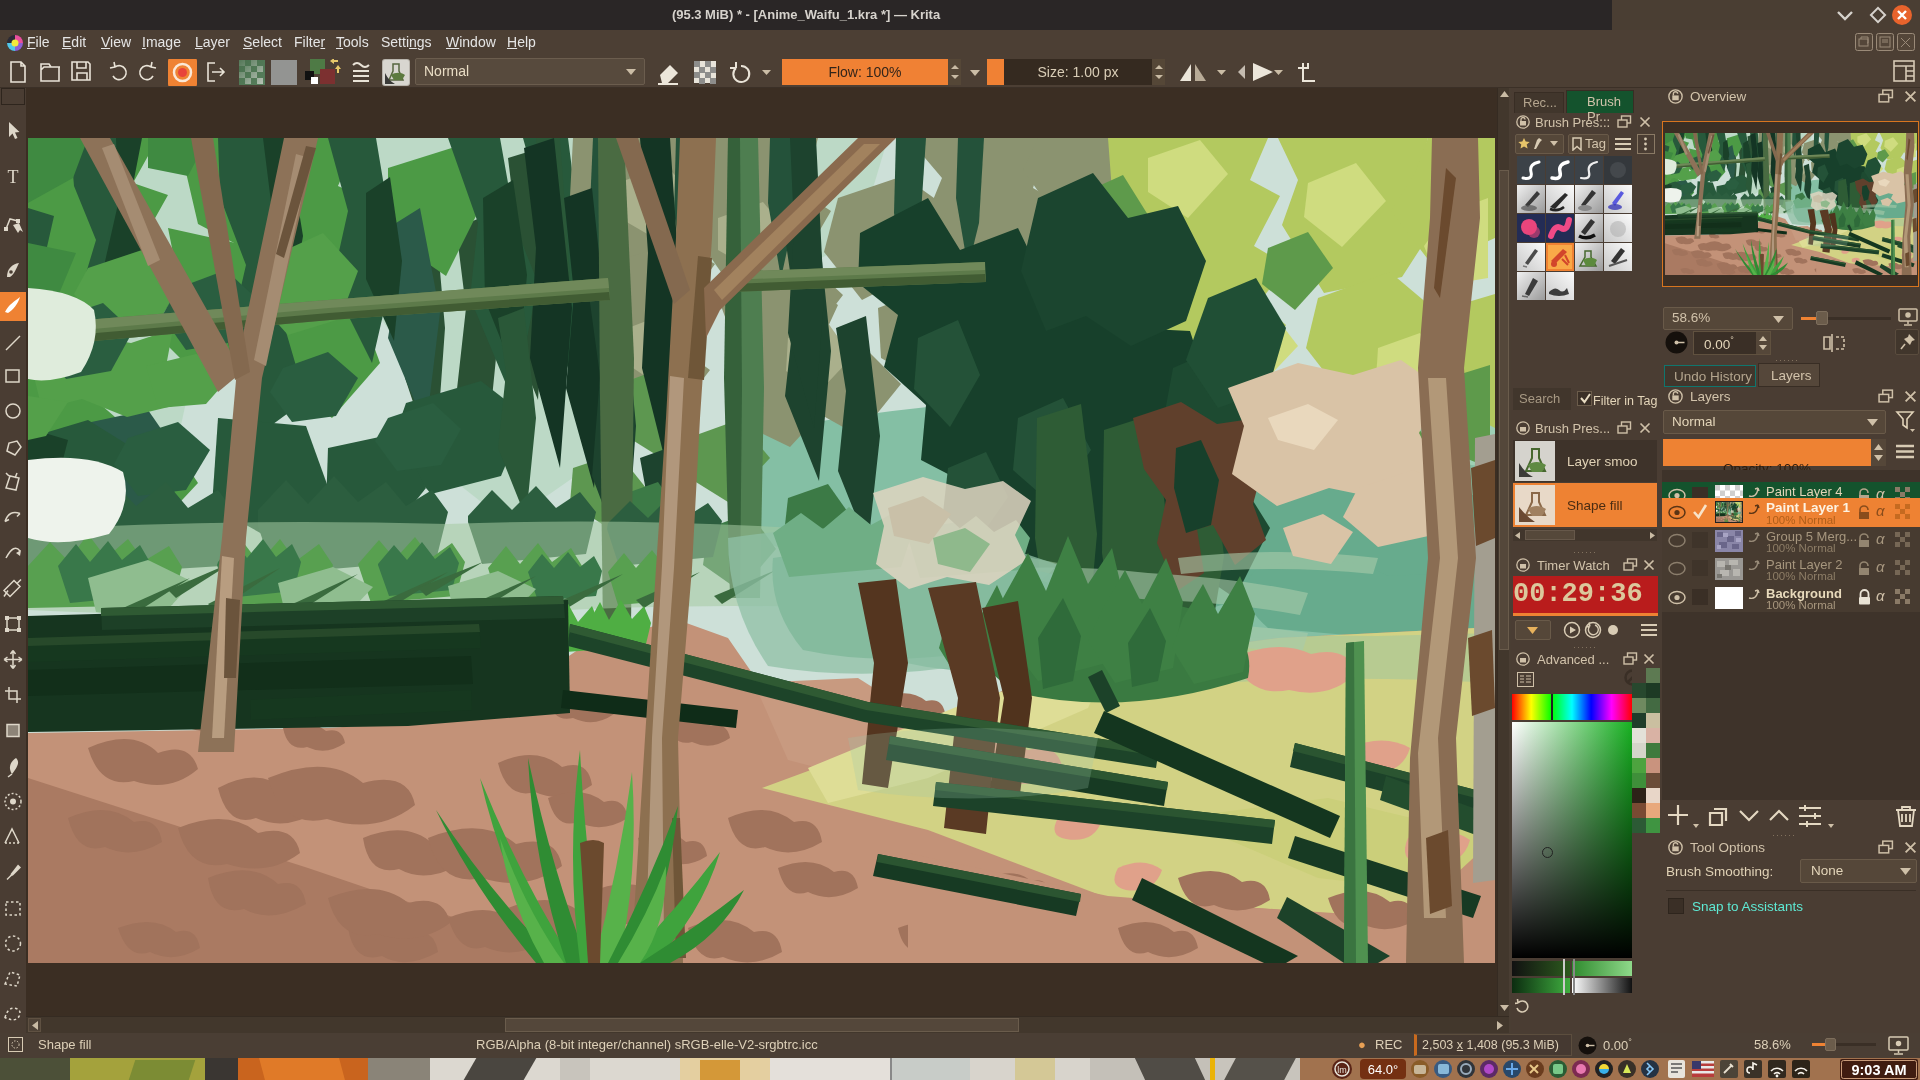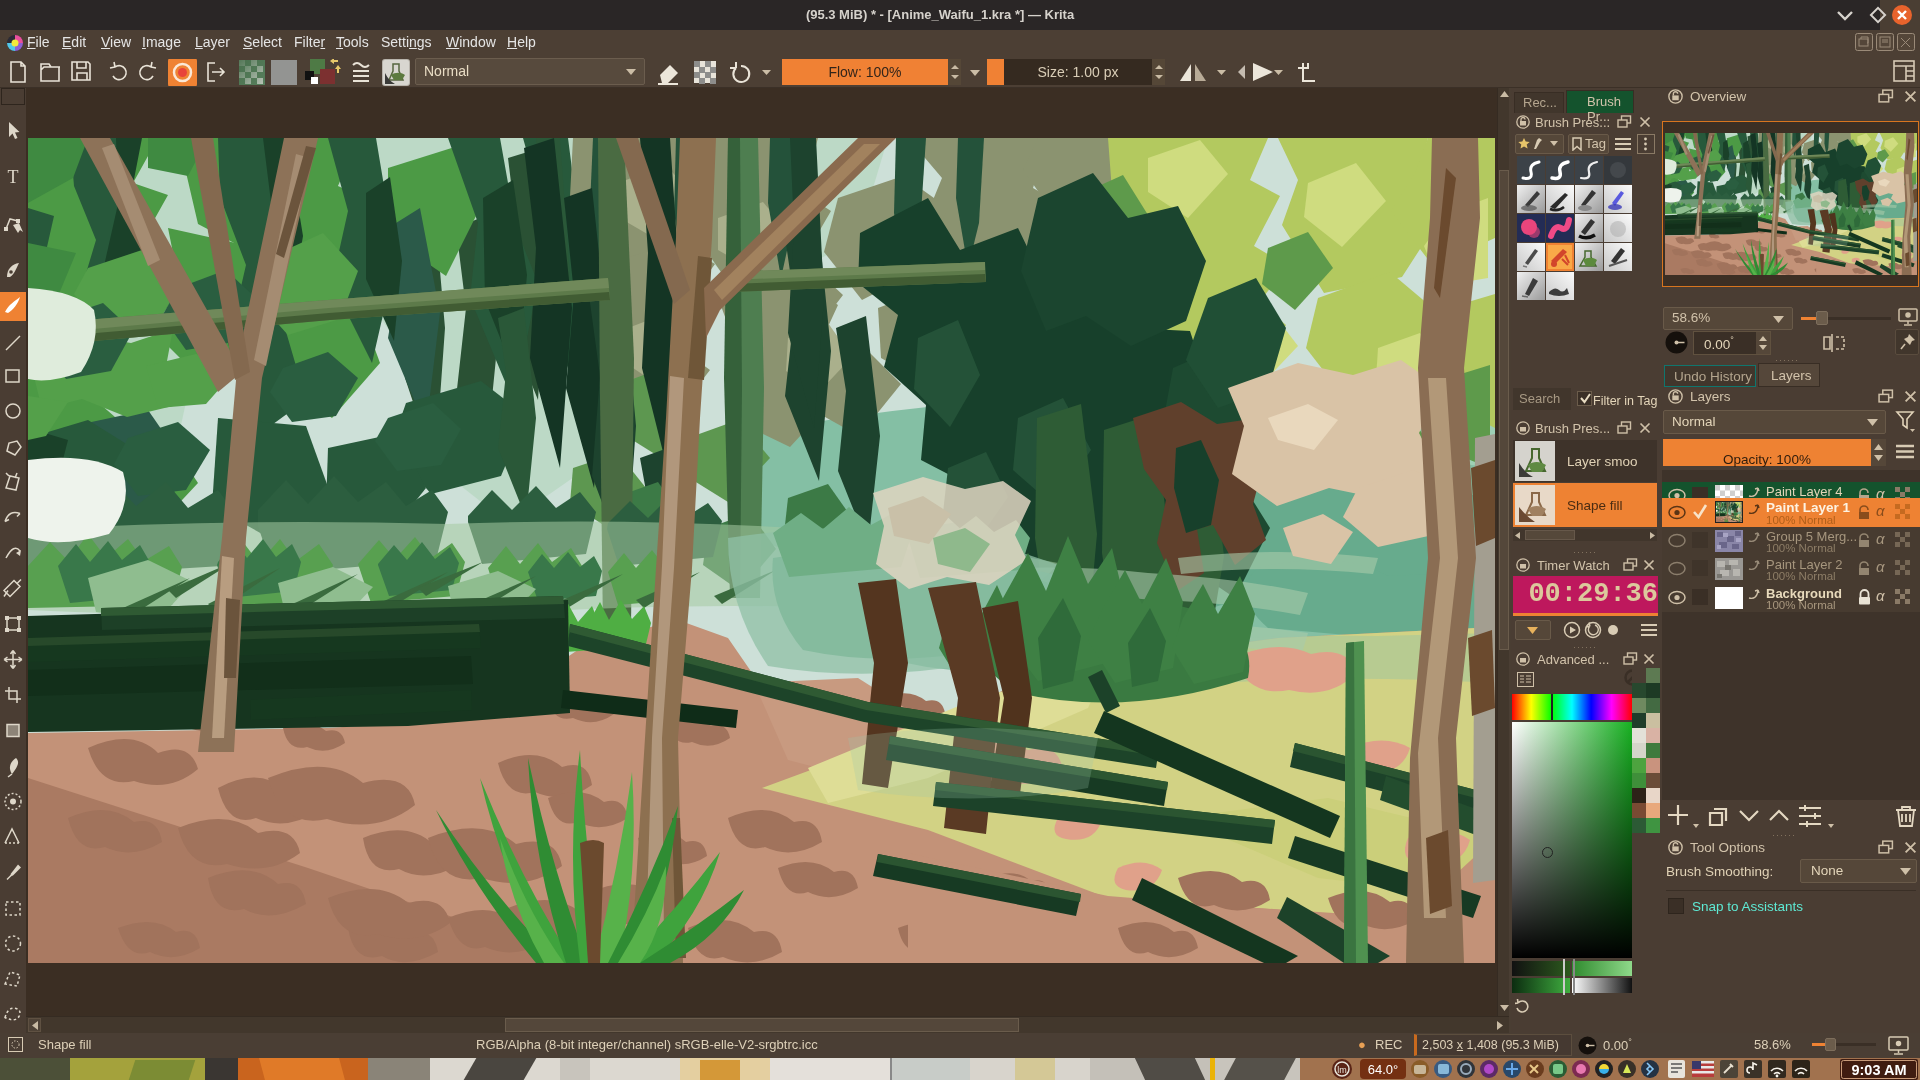--- a/index.html
+++ b/index.html
@@ -1,20 +1,20 @@
 <!DOCTYPE html>
 <html><head>
 <meta charset="utf-8">
 <style>
   * { margin:0; padding:0; box-sizing:border-box; }
   html,body { width:1920px; height:1080px; overflow:hidden; background:#4a3e33; font-family:"Liberation Sans",sans-serif; }
   .abs { position:absolute; }
   #root { position:relative; width:1920px; height:1080px; }
   
-  #titlebar { left:0; top:0; width:1880px; height:30px; background:#2a2626; }
+  #titlebar { left:0; top:0; width:1612px; height:30px; background:#2a2626; }
   #title-text { width:100%; text-align:center; line-height:30px; color:#d6d2cc; font-size:13px; font-weight:bold; }
   
   #menubar { left:0; top:30px; width:1920px; height:26px; background:#4c3f34; color:#e5e5e5; font-size:14px; }
   #menubar .mi { position:absolute; top:4px; }
   #menubar u { text-decoration:underline; }
   
   #toolbar { left:0; top:56px; width:1920px; height:32px; background:#4c3f34; border-bottom:1px solid #3b3027; }
   .tbtn { position:absolute; top:3px; }
   
   #lefttools { left:0; top:88px; width:26px; height:945px; background:#4a3d33; }
@@ -924,21 +924,21 @@
     <div class="abs" style="left:26px;top:470px">Timer Watch</div>
     <svg class="abs" style="left:112px;top:470px" width="15" height="13" viewBox="0 0 15 13">
         <g fill="none" stroke="#cfc0a8" stroke-width="1.4">
           <rect x="4.5" y="1" width="9" height="7"></rect>
           <rect x="1" y="5" width="9" height="7" fill="#4a3d33"></rect>
         </g>
       </svg>
     <svg class="abs" style="left:132px;top:471px" width="12" height="12" viewBox="0 0 12 12">
         <path d="M1.5 1.5 L10.5 10.5 M10.5 1.5 L1.5 10.5" stroke="#cfc0a8" stroke-width="1.7"></path>
       </svg>
-    <div class="abs" style="left:2px;top:488px;width:145px;height:37px;background:#be185d;font-family:'Liberation Mono',monospace;font-size:27px;font-weight:bold;color:#dcc89c;letter-spacing:0px;text-align:right;line-height:36px">00:29:36</div>
+    <div class="abs" style="left:2px;top:488px;width:145px;height:37px;background:#b91c1c;font-family:'Liberation Mono',monospace;font-size:27px;font-weight:bold;color:#dcc89c;letter-spacing:0px;text-align:left;line-height:36px">00:29:36</div>
     <div class="abs" style="left:2px;top:525px;width:145px;height:3px;background:#ee8233"></div>
     <div class="abs" style="left:4px;top:532px;width:36px;height:20px;background:#554739;border:1px solid #695a49;border-radius:2px"></div>
     <svg class="abs" style="left:16px;top:539px" width="11" height="8">
         <path d="M0 0 h11 l-5.5 7 z" fill="#e8b25c"></path>
       </svg>
     <svg class="abs" style="left:52px;top:533px" width="72" height="18" viewBox="0 0 72 18">
       <circle cx="9" cy="9" r="7.5" fill="none" stroke="#d8cbb4" stroke-width="1.5"></circle>
         <path d="M7 5.5 L13 9 L7 12.5 Z" fill="#d8cbb4"></path>
       <circle cx="30" cy="9" r="7.5" fill="none" stroke="#d8cbb4" stroke-width="1.5"></circle>
         <path d="M27 5 a5 5 0 1 0 5 -1 M27 5 l-1 -3.5 M27 5 l-3.5 .8" stroke="#d8cbb4" stroke-width="1.4" fill="none"></path>
@@ -1096,21 +1096,21 @@
 
     <div class="abs" style="left:3px;top:322px;width:223px;height:24px;background:#554739;border:1px solid #695a49;border-radius:2px;padding:3px 0 0 8px;color:#e4d6ba">Normal</div>
     <svg class="abs" style="left:207px;top:331px" width="11" height="8">
         <path d="M0 0 h11 l-5.5 7 z" fill="#cfc0a8"></path>
       </svg>
     <svg class="abs" style="left:235px;top:322px" width="20" height="22" viewBox="0 0 20 22">
         <path d="M2 2 h16 l-6 7 v9 l-4 -3 v-6 Z" fill="none" stroke="#e0d2b8" stroke-width="1.6"></path>
         <path d="M15 19 h5 l-2.5 3 z" fill="#cfc0a8"></path>
       </svg>
 
-    <div class="abs" style="left:3px;top:351px;width:208px;height:27px;background:#ee8233;color:#2e1c0c;font-size:13.5px;text-align:center;padding-top:13px">Opacity:  100%</div>
+    <div class="abs" style="left:3px;top:351px;width:208px;height:27px;background:#ee8233;color:#2e1c0c;font-size:13.5px;text-align:center;padding-top:22px">Opacity:  100%</div>
     <div class="abs" style="left:211px;top:351px;width:15px;height:27px;background:#554739"></div>
     <svg class="abs" style="left:213px;top:355px" width="11" height="19">
         <path d="M1 7 l4.5 -6 4.5 6 z" fill="#cfc0a8"></path>
         <path d="M1 12 l4.5 6 4.5 -6 z" fill="#cfc0a8"></path>
       </svg>
     <svg class="abs" style="left:236px;top:356px" width="18" height="15" viewBox="0 0 18 15">
         <path d="M0 2 h18 M0 7.5 h18 M0 13 h18" stroke="#d8cbb4" stroke-width="2.4"></path>
       </svg>
 
     <div class="abs" style="left:2px;top:382px;width:258px;height:330px;background:#3e332a"></div>

